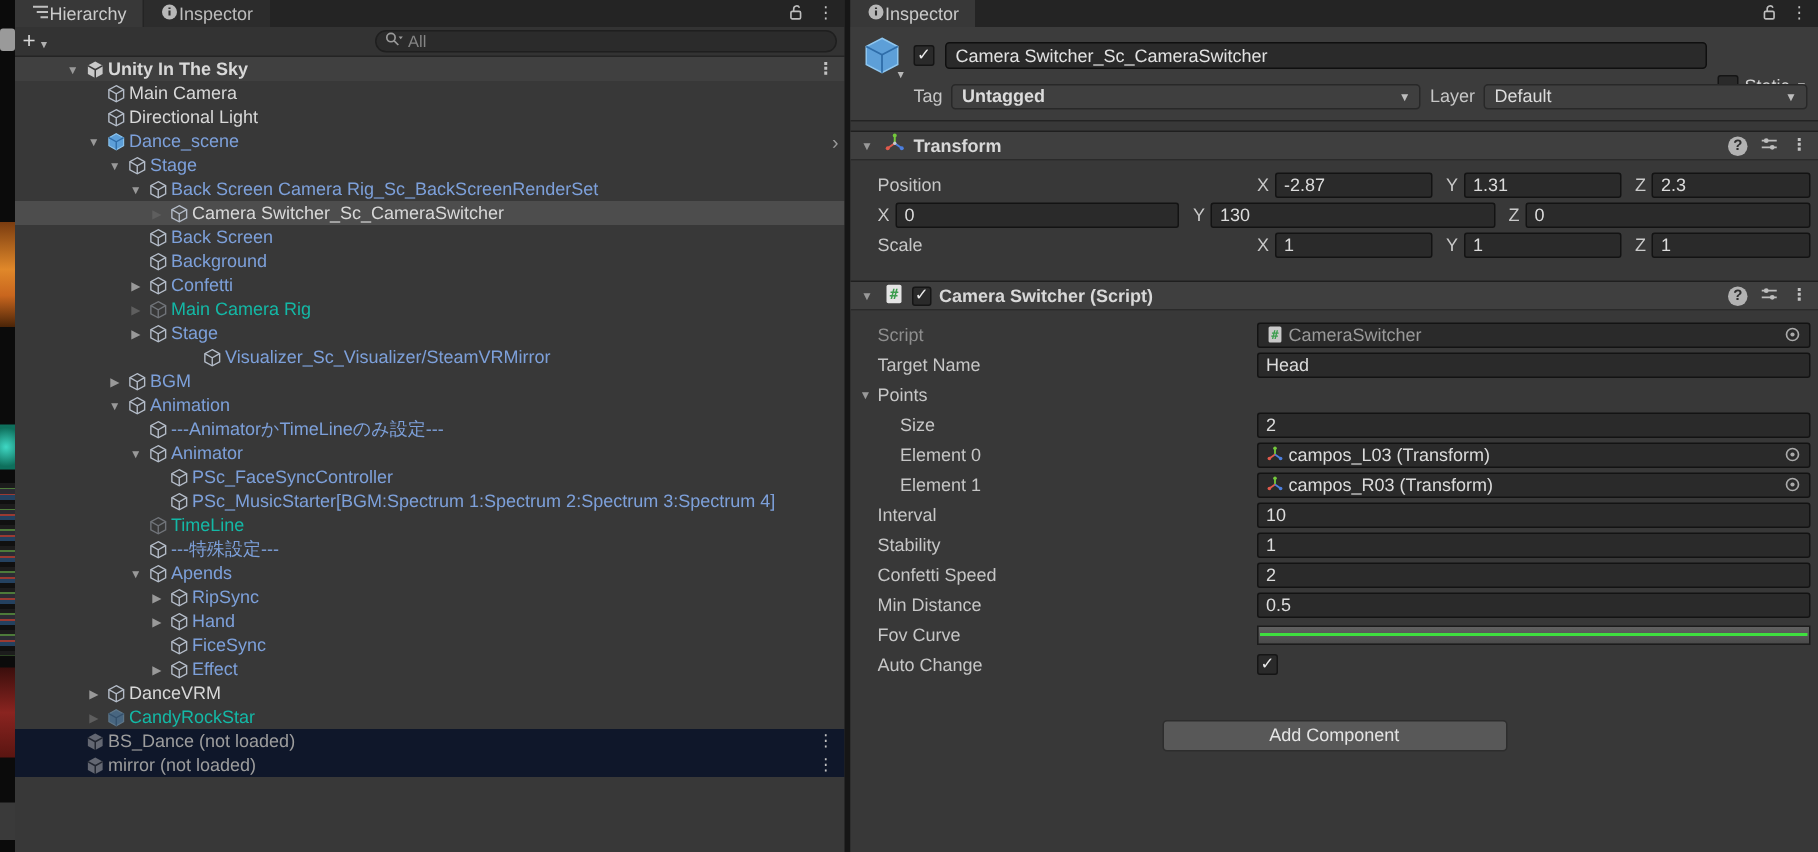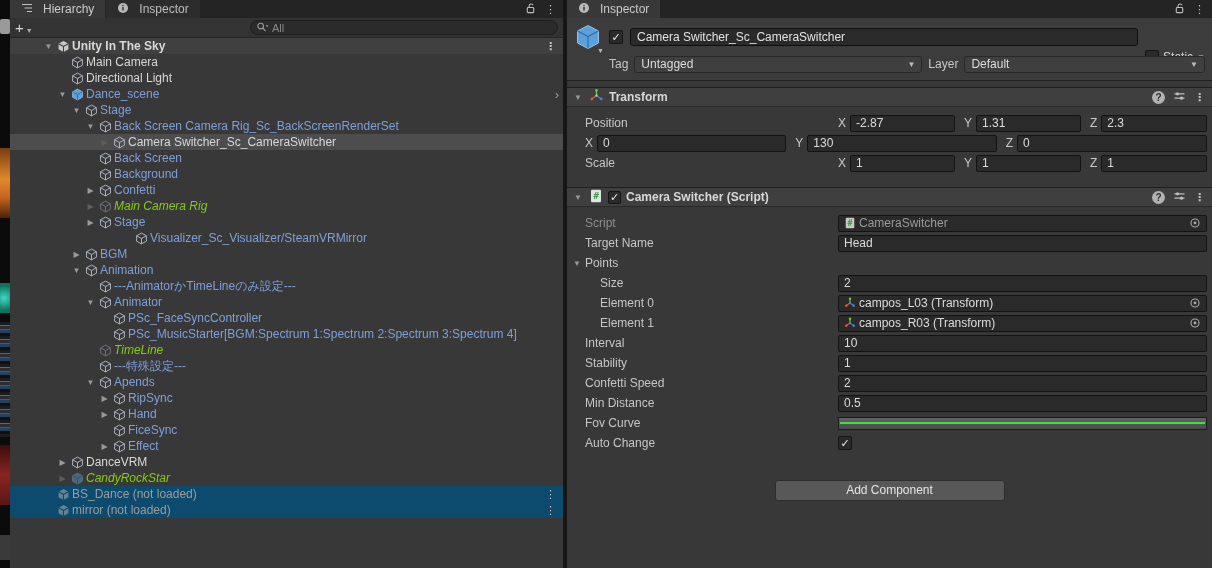--- a/index.html
+++ b/index.html
@@ -17,21 +17,21 @@
   .b4{top:445px;height:60px;background:linear-gradient(180deg,#3a0e0c,#8a2420 50%,#5a1511);}
   .b5{top:535px;height:25px;background:#3a3a3a;}
 
   
   .hpanel{position:absolute;left:10px;top:0;width:553px;height:568px;background:#383838;}
   .vdivider{position:absolute;left:563px;top:0;width:4px;height:568px;background:#161616;}
   .ipanel{position:absolute;left:567px;top:0;width:645px;height:568px;background:#383838;}
 
   
   .tabbar{height:18px;background:#242424;display:flex;align-items:stretch;}
-  .tab{display:flex;align-items:center;gap:10px;padding:0 11px;color:#cacaca;}
+  .tab{display:flex;align-items:center;gap:0;padding:0 11px;color:#cacaca;}
   .tab.active{background:#383838;}
   .tab.inactive{background:#2c2c2c;margin-left:1px;color:#bdbdbd;}
   .winicons{margin-left:auto;display:flex;align-items:center;gap:9px;padding-right:7px;}
   .kebab{color:#c2c2c2;font-size:11px;line-height:1;letter-spacing:0;}
 
   
   .htoolbar{height:20px;background:#333333;border-bottom:1px solid #242424;display:flex;align-items:center;padding:0 5px;}
   .plusbtn{display:flex;align-items:baseline;gap:2px;color:#d8d8d8;font-size:15px;line-height:1;}
   .plusbtn .caret{font-size:7px;color:#b0b0b0;}
   .search{margin-left:auto;width:308px;height:15px;background:#2b2b2b;border:1px solid #1f1f1f;border-radius:8px;
@@ -39,43 +39,43 @@
 
   
   .tree{width:100%;}
   .trow{height:16px;display:flex;align-items:center;white-space:nowrap;}
   .trow .arrow{flex:0 0 13px;font-size:8px;color:#999999;text-align:center;}
   .trow .arrow.dim{color:#5e5e5e;}
   .trow .ticon{flex:0 0 16px;display:flex;align-items:center;justify-content:center;}
   .trow .ticon.dim{opacity:.45;}
   .trow .tlabel{padding-left:1px;}
   .trow.scene{background:#404040;font-weight:bold;}
-  .trow.unloaded{background:#0c4a6e;}
+  .trow.unloaded{background:#0f172a;}
   .trow.selected{background:#4d4d4d;}
-  .t-white{color:#d8d8d8;} .t-blue{color:#7da0da;} .t-dimblue{color:#84cc16;font-style:italic;} .t-gray{color:#9d9d9d;}
+  .t-white{color:#d8d8d8;} .t-blue{color:#7da0da;} .t-dimblue{color:#14b8a6;} .t-gray{color:#9d9d9d;}
   .trail-kebab{margin-left:auto;margin-right:7px;}
   .trail-chevron{margin-left:auto;margin-right:4px;color:#9a9a9a;font-size:13px;line-height:1;}
 
   
   .goheader{background:#3c3c3c;border-bottom:1px solid #232323;padding:6px 7px 7px 7px;}
   .gorow1{display:flex;align-items:center;gap:7px;height:26px;}
   .gocube{position:relative;flex:0 0 28px;height:28px;}
   .gocube .subcaret{position:absolute;right:-2px;bottom:-3px;font-size:7px;color:#b8b8b8;}
   .cb{width:14px;height:14px;background:#2a2a2a;border:1px solid #151515;border-radius:2px;
     display:flex;align-items:center;justify-content:center;color:#ececec;font-size:11px;line-height:1;flex:0 0 14px;}
   .goname{flex:1;height:18px;background:#2a2a2a;border:1px solid #0f0f0f;border-radius:3px;
     display:flex;align-items:center;padding:0 6px;color:#e2e2e2;}
   .staticbox{display:flex;align-items:center;gap:4px;color:#d2d2d2;margin-top:40px;}
   .staticbox .caret{font-size:8px;color:#c0c0c0;}
   .gorow2{display:flex;align-items:center;gap:6px;margin-top:5px;height:18px;padding-left:35px;}
   .ddlabel{color:#c6c6c6;}
   .dd{height:17px;background:#3f3f3f;border:1px solid #282828;border-radius:3px;display:flex;align-items:center;
     padding:0 6px;color:#dcdcdc;}
   .dd .dda{margin-left:auto;font-size:8px;color:#bdbdbd;padding-left:8px;}
-  .dd.tagdd{width:288px;} .dd.layerdd{flex:1;}
+  .dd.tagdd{width:313px;font-weight:bold;} .dd.layerdd{flex:1;}
 
   .comp{margin-top:6px;}
   .comphdr{height:20px;background:#3f3f3f;border-top:1px solid #1f1f1f;border-bottom:1px solid #2a2a2a;
     display:flex;align-items:center;gap:5px;padding:0 7px;font-weight:bold;color:#d8d8d8;}
   .comphdr .fold{font-size:8px;color:#999999;width:10px;}
   .hicons{margin-left:auto;display:flex;align-items:center;gap:8px;}
   .help{width:13px;height:13px;border-radius:50%;background:#b2b2b2;color:#2e2e2e;font-size:10px;font-weight:bold;
     display:flex;align-items:center;justify-content:center;}
   .cbody{padding:6px 0 8px;}
   .irow{height:20px;display:flex;align-items:center;padding:0 5px 0 18px;}

